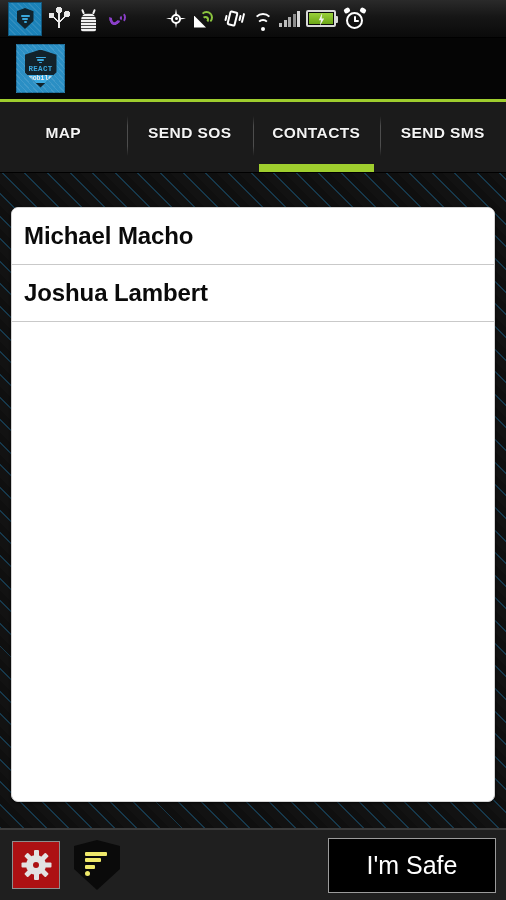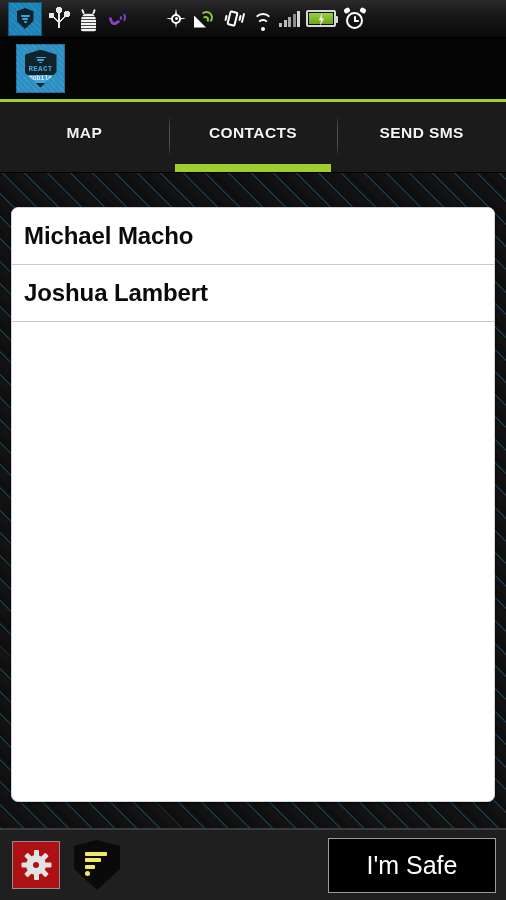--- a/index.html
+++ b/index.html
@@ -416,20 +416,21 @@
             <i></i>
           </div>
         <div class="logo-react">REACT</div>
         <div class="logo-mobile">mobile</div>
       </div>
     </div>
   </div>
 
   <div id="tabbar">
     <div class="tab">MAP</div>
+    <div class="tab">SEND SOS</div>
     <div class="tab active">CONTACTS</div>
     <div class="tab">SEND SMS</div>
   </div>
 
   <div id="content">
 
 
     <div id="list-card">
       <div class="contact-row">Michael Macho</div>
       <div class="contact-row">Joshua Lambert</div>

